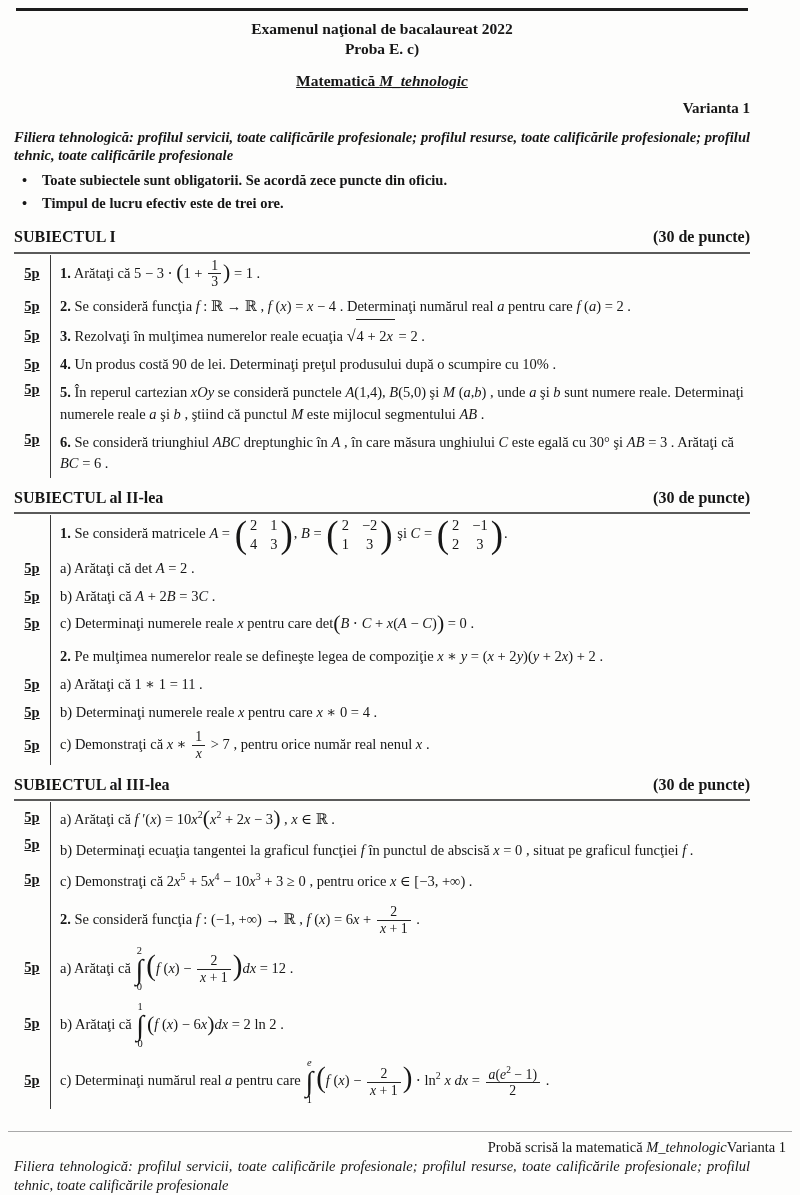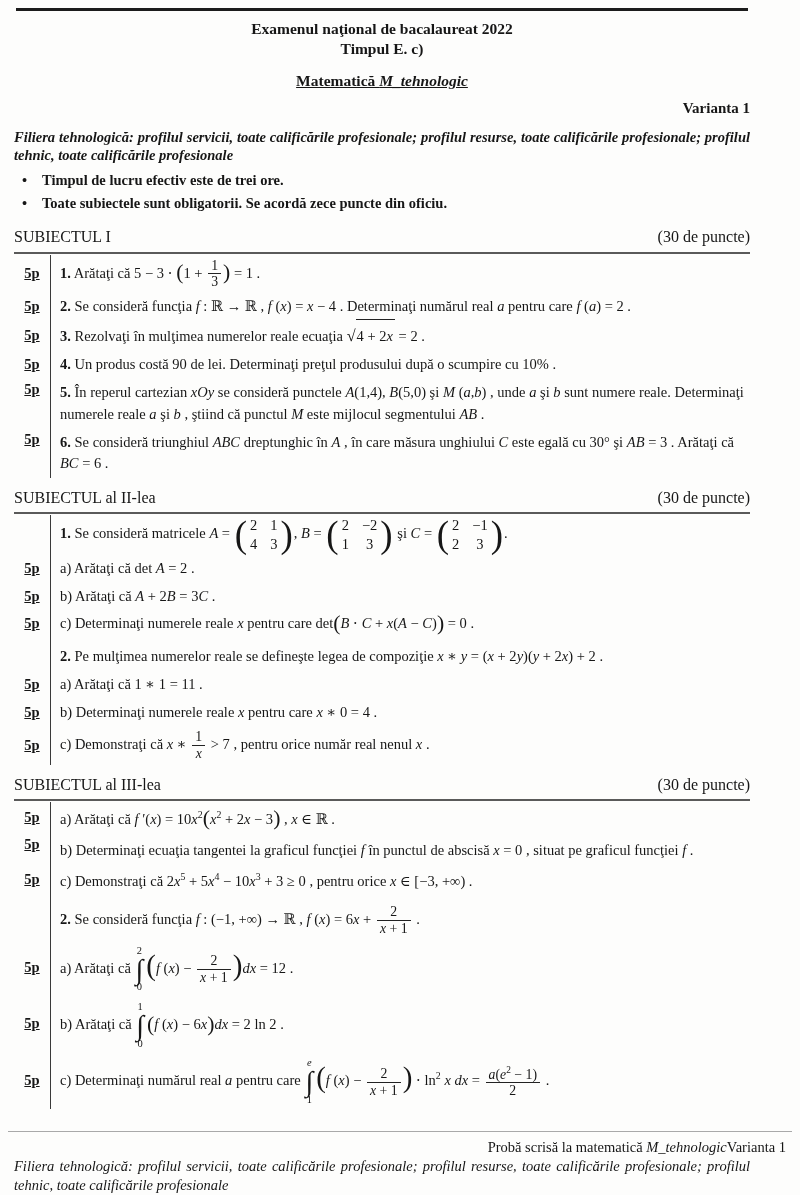--- a/index.html
+++ b/index.html
@@ -12,21 +12,21 @@
   }
   .top-rule { height:3px; background:#1c1c1c; margin:2px 2px 8px 2px; }
   .h1 { text-align:center; font-weight:bold; font-size:15.5px; line-height:1.3; }
   .subject { margin-top:12px;text-decoration:underline; }
   .variant { text-align:right; font-weight:bold; font-size:15px; margin-top:6px; }
   .filiera { font-weight:bold; font-style:italic; margin-top:8px; text-align:justify; line-height:1.25; }
   .bullets { margin:7px 0 0 0; padding:0; list-style:none; }
   .bullets li { font-weight:bold; padding-left:28px; position:relative; line-height:1.25; margin-bottom:5px; }
   .bullets li::before { content:"•"; position:absolute; left:8px; }
   .sec { margin-top:10px; }
-  .sec-head { display:flex; justify-content:space-between; font-weight:normal; font-size:16px; line-height:1.2; margin-bottom:5px; }
+  .sec-head { display:flex; justify-content:space-between; font-weight:bold; font-size:16px; line-height:1.2; margin-bottom:5px; }
   .sec-rule { height:2px; background:#5a5a5a; margin:0 0 1px 0; }
   .sec-body { }
   .prow { display:flex; align-items:center; }
   .prow.top { align-items:flex-start; }
   .score { flex:0 0 36px; width:36px; text-align:center; font-weight:bold;text-decoration:underline; }
   .ptext { flex:1; border-left:1.5px solid #3a3a3a; padding:3px 0 3px 9px; }
   .prow.gap .ptext { padding-top:8px; }
   .prow.gap2 .ptext { padding-top:6px; }
   
   .ptext i, .score i { font-family:inherit; }
@@ -49,27 +49,27 @@
   .foot-rule { height:1.5px; background:#a9a9a9; margin:0 -42px 6px -6px; }
   .foot-row { display:flex; justify-content:flex-end; line-height:1.25; margin-right:-36px; }
   .foot-filiera { font-style:italic; line-height:1.3; margin-top:1px; text-align:justify; }
 </style>
 </head>
 <body>
 
 <div class="page">
   <div class="top-rule"></div>
   <div class="h1">Examenul naţional de bacalaureat 2022</div>
-  <div class="h1">Timpul E. c)</div>
+  <div class="h1">Proba E. c)</div>
   <div class="h1 subject"><span>Matematică </span><i>M_tehnologic</i></div>
   <div class="variant">Varianta 1</div>
   <div class="filiera">Filiera tehnologică: profilul servicii, toate calificările profesionale; profilul resurse, toate calificările profesionale; profilul tehnic, toate calificările profesionale</div>
   <ul class="bullets">
+    <li>Toate subiectele sunt obligatorii. Se acordă zece puncte din oficiu.</li>
     <li>Timpul de lucru efectiv este de trei ore.</li>
-    <li>Toate subiectele sunt obligatorii. Se acordă zece puncte din oficiu.</li>
   </ul>
 
   <div id="sections">
   <section class="sec">
     <div class="sec-head">
       <span class="sec-title">SUBIECTUL I</span>
       <span class="sec-points">(30 de puncte)</span>
     </div>
     <div class="sec-rule"></div>
     <div class="sec-body">

